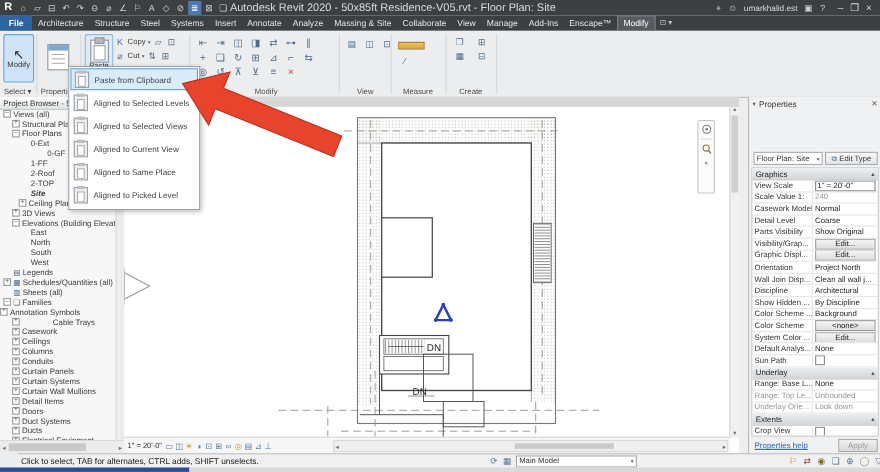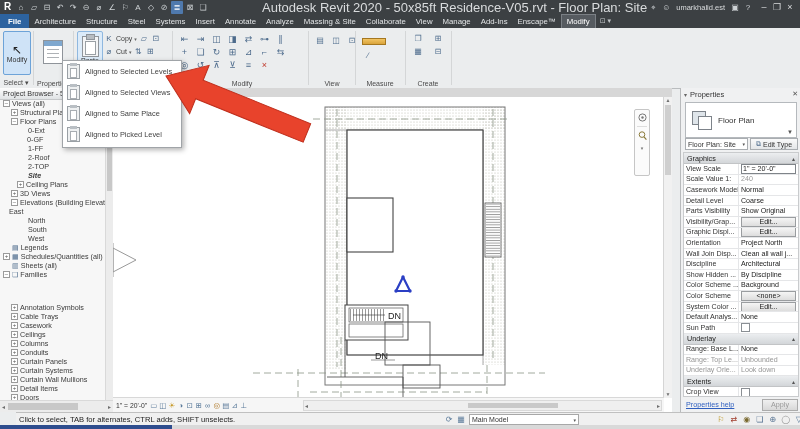--- a/index.html
+++ b/index.html
@@ -4,21 +4,21 @@
 <style>
   html,body{margin:0;padding:0;background:#888;}
   #root{position:relative;width:800px;height:429px;overflow:hidden;background:#ebedee;
         font-family:"Liberation Sans",sans-serif;-webkit-font-smoothing:antialiased;cursor:default;}
   
   .titlebar{position:absolute;left:0;top:0;width:800px;height:14px;background:#3c4043;display:flex;align-items:center;color:#d6d8da;}
   .rlogo{width:15px;height:14px;font-weight:bold;font-size:10px;color:#fff;text-align:center;line-height:14px;}
   .qat{display:flex;align-items:center;gap:1px;}
   .qat .ico{width:12px;text-align:center;font-size:8px;color:#cfd3d6;line-height:13px;}
   .qat .ico.hl{background:#4f79ad;color:#fff;border-radius:1px;}
-  .ttitle{flex:1;text-align:right;font-size:13px;color:#d9dbdd;white-space:nowrap;overflow:hidden;}
+  .ttitle{flex:1;text-align:left;font-size:10px;color:#d9dbdd;white-space:nowrap;overflow:hidden;}
   .tright{display:flex;align-items:center;gap:4px;font-size:8px;padding-right:4px;}
   .tright .ico{font-size:8px;color:#cfd3d6;}
   .uname{font-size:7.5px;color:#d9dbdd;}
   .winbtn{width:12px;text-align:center;font-size:9px;color:#d9dbdd;}
   
   .menubar{position:absolute;left:0;top:14px;width:800px;height:14px;background:#3c4043;display:flex;align-items:stretch;}
   .mtab{padding:0 5px;display:flex;align-items:center;font-size:7.8px;color:#e2e4e6;white-space:nowrap;}
   .mtab.file{background:#2d639f;font-weight:bold;padding:0 8px;color:#fff;}
   .mtab.active{background:#565b60;border:1px solid #7b8085;border-bottom:none;color:#fff;}
   .mod-ind{display:flex;align-items:center;font-size:7px;color:#c3c6c9;gap:2px;padding-left:4px;}
@@ -277,27 +277,35 @@
         <span class="pico">❐</span>
         <span class="pico">⊞</span>
         <span class="pico">▦</span>
         <span class="pico">⊟</span>
       </div>
     <div class="plabel-row" style="left:406px;width:44px;">Create</div>
     <div class="rsep" style="left:451px;"></div>
   </div>
 
   <div class="paste-menu" id="pastemenu">
+      <div class="pm-item hl">
+        <span class="clip-s"></span>
+        <span>Paste from Clipboard</span>
+      </div>
       <div class="pm-item">
         <span class="clip-s"></span>
         <span>Aligned to Selected Levels</span>
       </div>
       <div class="pm-item">
         <span class="clip-s"></span>
         <span>Aligned to Selected Views</span>
+      </div>
+      <div class="pm-item">
+        <span class="clip-s"></span>
+        <span>Aligned to Current View</span>
       </div>
       <div class="pm-item">
         <span class="clip-s"></span>
         <span>Aligned to Same Place</span>
       </div>
       <div class="pm-item">
         <span class="clip-s"></span>
         <span>Aligned to Picked Level</span>
       </div>
     </div>
@@ -318,21 +326,21 @@
           <span>Structural Plans</span>
         </div>
         <div class="trow" style="padding-left: 11px;">
           <span class="exp">–</span>
           <span>Floor Plans</span>
         </div>
         <div class="trow" style="padding-left: 19px;">
           <span class="noexp"></span>
           <span>0-Ext</span>
         </div>
-        <div class="trow" style="padding-left: 18px;">
+        <div class="trow" style="padding-left: 34px;">
           <span class="noexp"></span>
           <span>0-GF</span>
         </div>
         <div class="trow" style="padding-left: 19px;">
           <span class="noexp"></span>
           <span>1-FF</span>
         </div>
         <div class="trow" style="padding-left: 19px;">
           <span class="noexp"></span>
           <span>2-Roof</span>
@@ -350,21 +358,21 @@
           <span>Ceiling Plans</span>
         </div>
         <div class="trow" style="padding-left: 11px;">
           <span class="exp">+</span>
           <span>3D Views</span>
         </div>
         <div class="trow" style="padding-left: 11px;">
           <span class="exp">–</span>
           <span>Elevations (Building Elevatio</span>
         </div>
-        <div class="trow" style="">
+        <div class="trow" style="padding-left: 19px;">
           <span class="noexp"></span>
           <span>East</span>
         </div>
         <div class="trow" style="padding-left: 19px;">
           <span class="noexp"></span>
           <span>North</span>
         </div>
         <div class="trow" style="padding-left: 19px;">
           <span class="noexp"></span>
           <span>South</span>
@@ -386,25 +394,25 @@
         <div class="trow" style="padding-left: 3px;">
           <span class="noexp"></span>
           <span class="ticon">▥</span>
           <span>Sheets (all)</span>
         </div>
         <div class="trow" style="padding-left: 3px;">
           <span class="exp">–</span>
           <span class="ticon">❏</span>
           <span>Families</span>
         </div>
-        <div class="trow" style="padding-left: 11px; margin-top: 24px;">
+        <div class="trow" style="">
           <span class="exp">+</span>
           <span>Annotation Symbols</span>
         </div>
-        <div class="trow" style="padding-left: 11px;">
+        <div class="trow" style="padding-left: 11px; gap: 28px;">
           <span class="exp">+</span>
           <span>Cable Trays</span>
         </div>
         <div class="trow" style="padding-left: 11px;">
           <span class="exp">+</span>
           <span>Casework</span>
         </div>
         <div class="trow" style="padding-left: 11px;">
           <span class="exp">+</span>
           <span>Ceilings</span>
@@ -587,28 +595,20 @@
     </div>
   </div>
 
   <div class="props">
     <div class="p-title">
       <span style="font-size:6px;color:#666;margin-right:3px;">▾</span>
       <span>Properties</span>
       <span class="grow"></span>
       <span style="font-size:7px;color:#555;">✕</span>
     </div>
-    <div class="type-sel">
-      <span class="tsicon">
-          <i></i>
-          <i></i>
-        </span>
-      <span>Floor Plan</span>
-      <span class="ts-caret">▼</span>
-    </div>
     <div class="combo-row">
       <div class="combo">
         <span>Floor Plan: Site</span>
         <span class="grow"></span>
         <span style="font-size:5px;color:#555;">▾</span>
       </div>
       <div class="etbtn">
         <span style="font-size:7px;color:#4d6b8c;">⧉</span>
         <span>Edit Type</span>
       </div>

